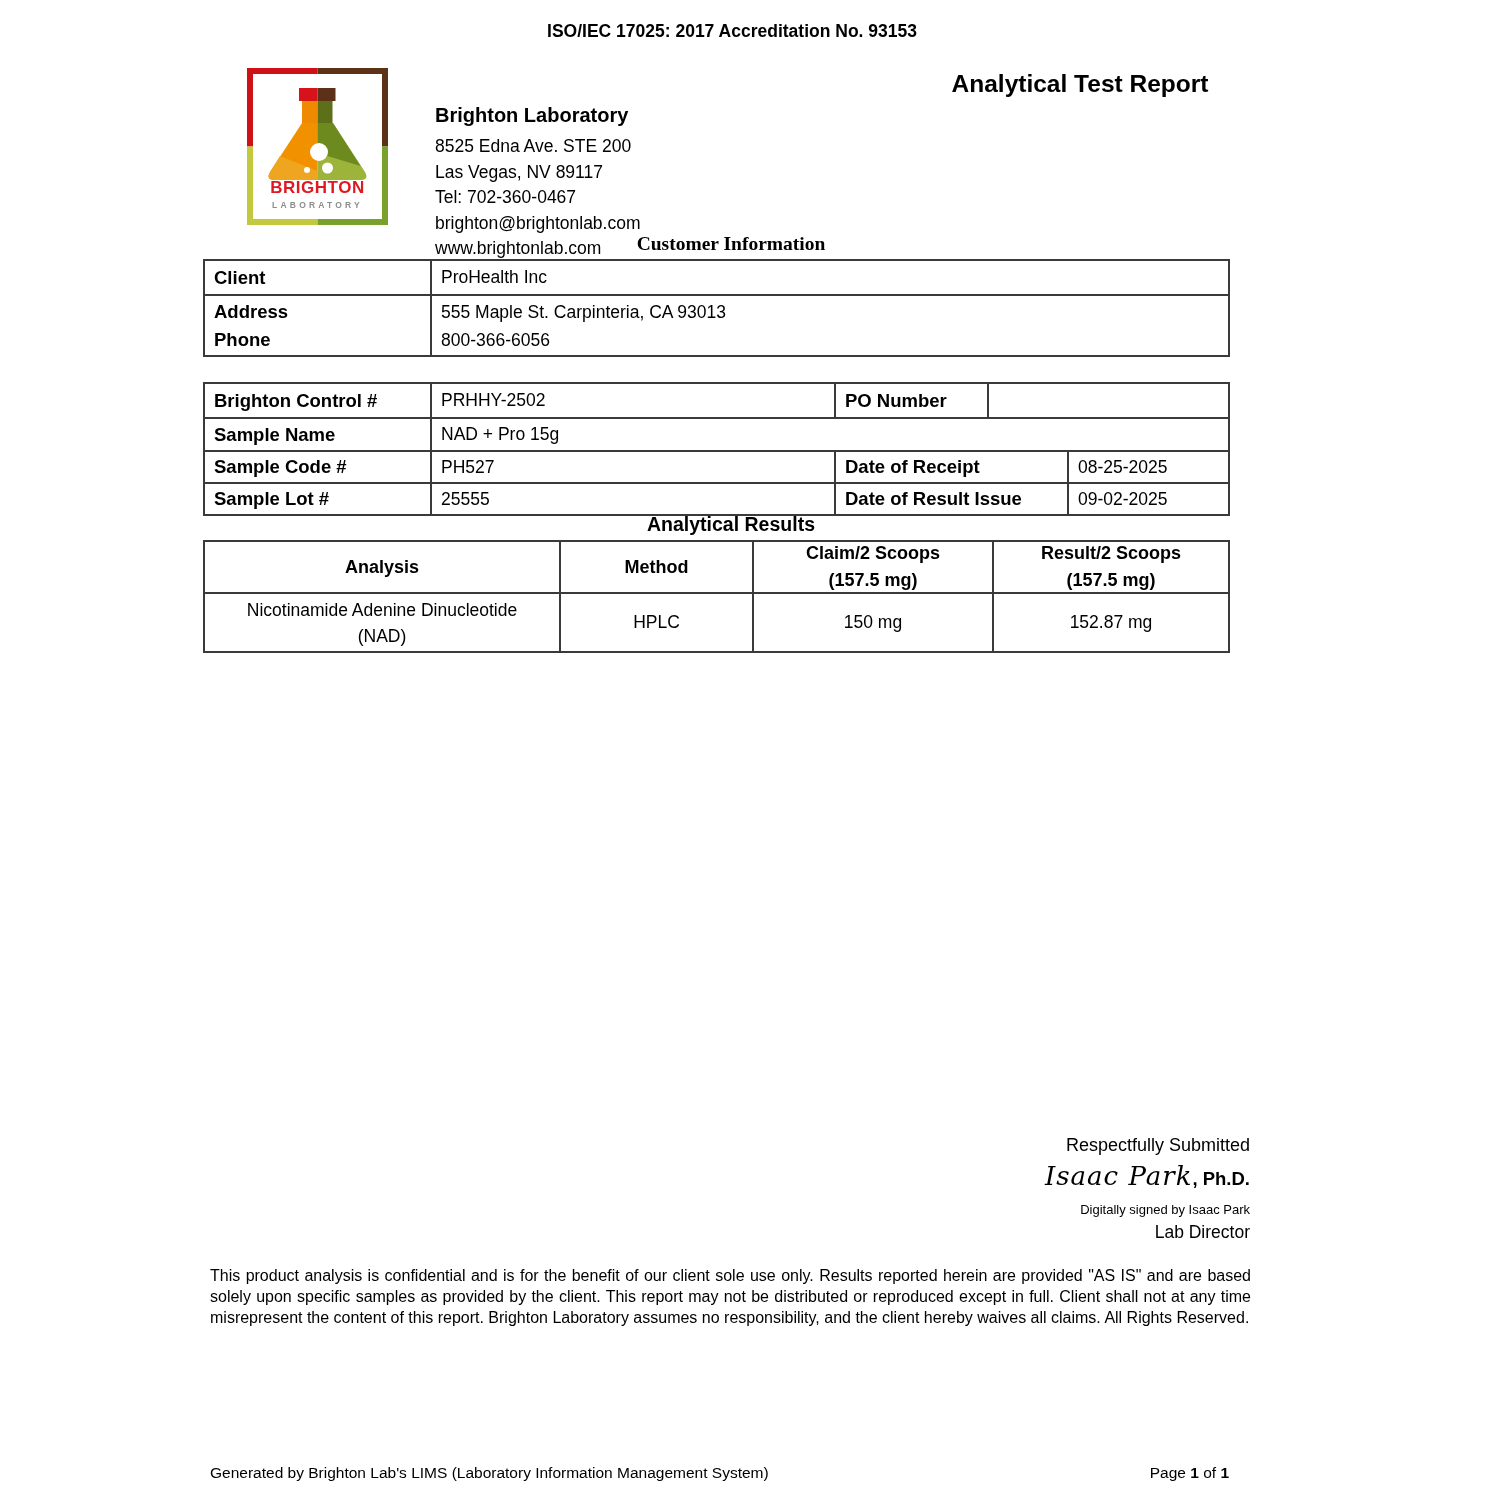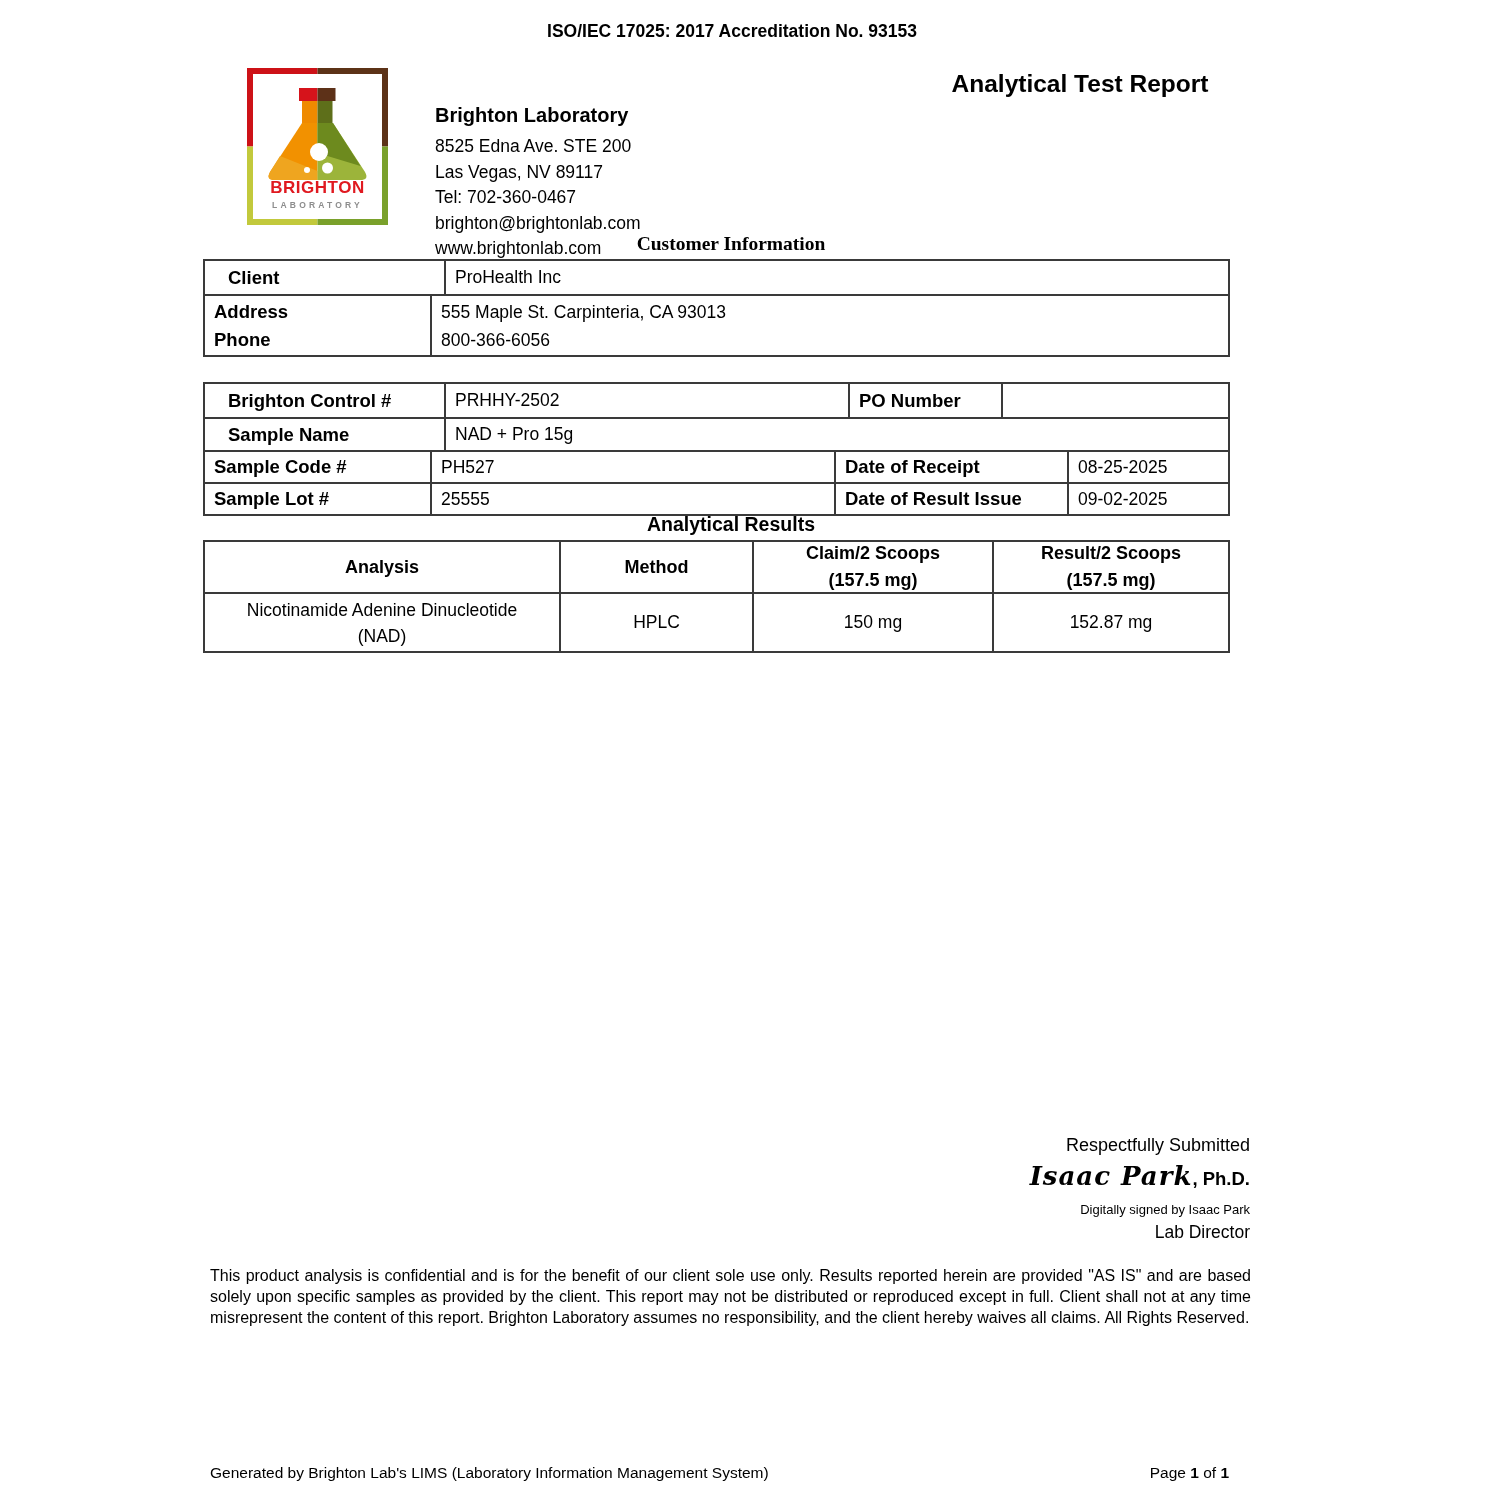--- a/index.html
+++ b/index.html
@@ -60,21 +60,21 @@
     justify-content:center; padding:0 9px; font-size:17.5px; overflow:hidden;
   }
   .t-cell:first-child { border-left:none; }
   .t-label { font-weight:bold; font-size:18.5px; }
   .two-line { line-height:28px; }
 
   .tbl-customer { top:259px; }
   .tbl-sample   { top:382px; }
   .tbl-results  { top:540px; }
 
-  .h33 { height:33px;padding-left:14px; }
+  .h33 { height:33px; }
   .h61 { height:61px; }
   .h32 { height:32px; }
   .h62 { height:50px;justify-content:flex-end; }
   .h59 { height:59px; }
 
   .w225 { flex:0 0 225px; }
   .w404 { flex:0 0 404px; }
   .w153 { flex:0 0 153px; }
   .w233 { flex:0 0 233px; }
   .wfill { flex:1 1 auto; }
@@ -85,21 +85,21 @@
   .w354 { flex:0 0 354px; }
   .w193 { flex:0 0 193px; }
   .w240 { flex:0 0 240px; }
   .analysis-wrap { display:block; max-width:302px; margin:0 auto; line-height:26px; }
 
   
   .signature { position:absolute; right:250px; top:1135px; text-align:right; }
   .sig-submitted { font-size:18px; }
   .sig-name-line { margin-top:5px; font-size:18.5px; font-weight:bold; }
   .sig-script {
-    font-family:"DejaVu Serif", serif; font-style:italic; font-weight:bold;
+    font-family:"DejaVu Serif", serif; font-style:italic; font-weight:normal;
     font-size:26px; letter-spacing:1px;
   }
   .sig-digital { margin-top:11px; font-size:13px; }
   .sig-role { margin-top:5px; font-size:17.5px; }
 
   
   .disclaimer {
     position:absolute; left:210px; top:1265px; width:1041px;
     font-size:16px; line-height:21px; text-align:justify;
   }

